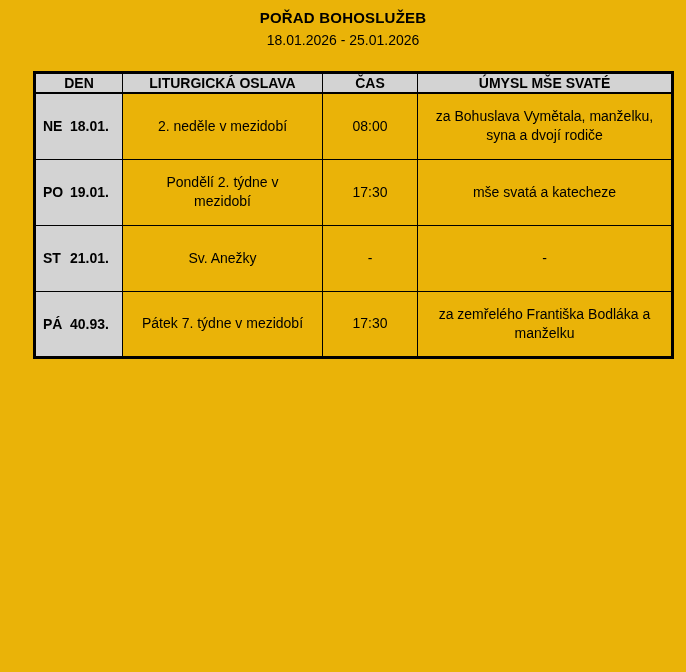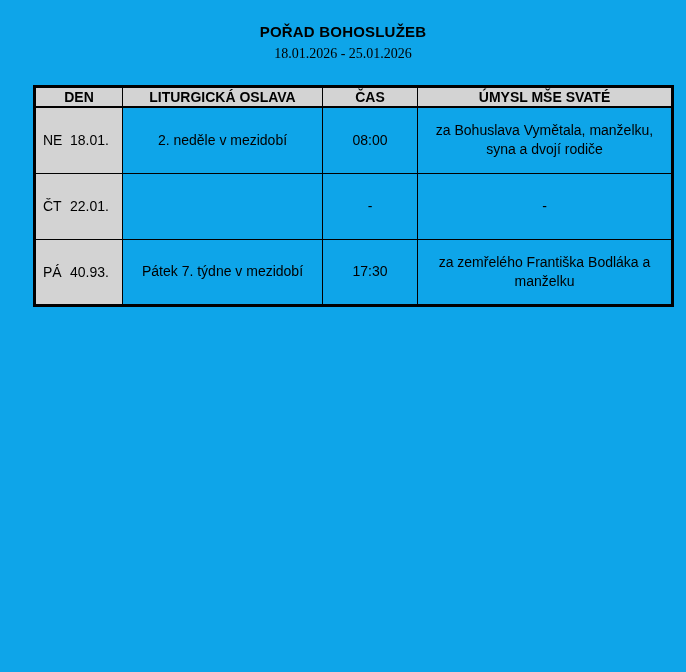--- a/index.html
+++ b/index.html
@@ -6,37 +6,36 @@
   html, body { margin: 0; padding: 0; }
   body {
     background: #ffffff;
     color: #000000;
     font-family: "Liberation Sans", sans-serif;
     -webkit-font-smoothing: antialiased;
   }
   .page {
     width: 686px;
     height: 672px;
-    background: #0ea5e9;
-    padding-top: 21px;
+    background: #eab308;
+    padding-top: 7px;
     overflow: hidden;
   }
   .doc-header {
     text-align: center;
     line-height: 22px;
   }
   .doc-title, .doc-subtitle {
     font-size: 15px;
     font-weight: bold;
     letter-spacing: 0.2px;
   }
   .doc-daterange {
     font-size: 14px;
     font-weight: normal;
-    font-family: Liberation Serif, serif;
   }
   table.schedule {
     border-collapse: collapse;
     table-layout: fixed;
     margin: 20px 0 0 33px;
     width: 638px;
     border: 3px solid #000000;
   }
   .schedule th, .schedule td {
     border: 1px solid #000000;
@@ -49,21 +48,21 @@
   .schedule thead th {
     background: #d3d3d3;
     font-weight: bold;
     height: 16px;
     padding: 1px 2px;
     border-bottom: 2px solid #000000;
   }
   .schedule tbody tr { height: 66px; }
   td.day-cell {
     background: #d3d3d3;
-    font-weight: normal;
+    font-weight: bold;
     text-align: left;
     padding-left: 7px;
     white-space: nowrap;
   }
   .day-abbr { display: inline-block; min-width: 27px; }
   td.celebration-cell, td.intention-cell, td.time-cell {
     white-space: pre-line;
     line-height: 19px;
   }
 </style>
@@ -94,22 +93,29 @@
     </thead>
     <tbody>
       <tr>
         <td class="day-cell"><span class="day-abbr">NE</span><span class="day-date">18.01.</span></td>
         <td class="celebration-cell">2. neděle v mezidobí</td>
         <td class="time-cell">08:00</td>
         <td class="intention-cell">za Bohuslava Vymětala, manželku,
 syna a dvojí rodiče</td>
       </tr>
       <tr>
-        <td class="day-cell"><span class="day-abbr">ČT</span><span class="day-date">22.01.</span></td>
-        <td class="celebration-cell"></td>
+        <td class="day-cell"><span class="day-abbr">PO</span><span class="day-date">19.01.</span></td>
+        <td class="celebration-cell">Pondělí 2. týdne v
+mezidobí</td>
+        <td class="time-cell">17:30</td>
+        <td class="intention-cell">mše svatá a katecheze</td>
+      </tr>
+      <tr>
+        <td class="day-cell"><span class="day-abbr">ST</span><span class="day-date">21.01.</span></td>
+        <td class="celebration-cell">Sv. Anežky</td>
         <td class="time-cell">-</td>
         <td class="intention-cell">-</td>
       </tr>
       <tr>
         <td class="day-cell"><span class="day-abbr">PÁ</span><span class="day-date">40.93.</span></td>
         <td class="celebration-cell">Pátek 7. týdne v mezidobí</td>
         <td class="time-cell">17:30</td>
         <td class="intention-cell">za zemřelého Františka Bodláka a
 manželku</td>
       </tr>

